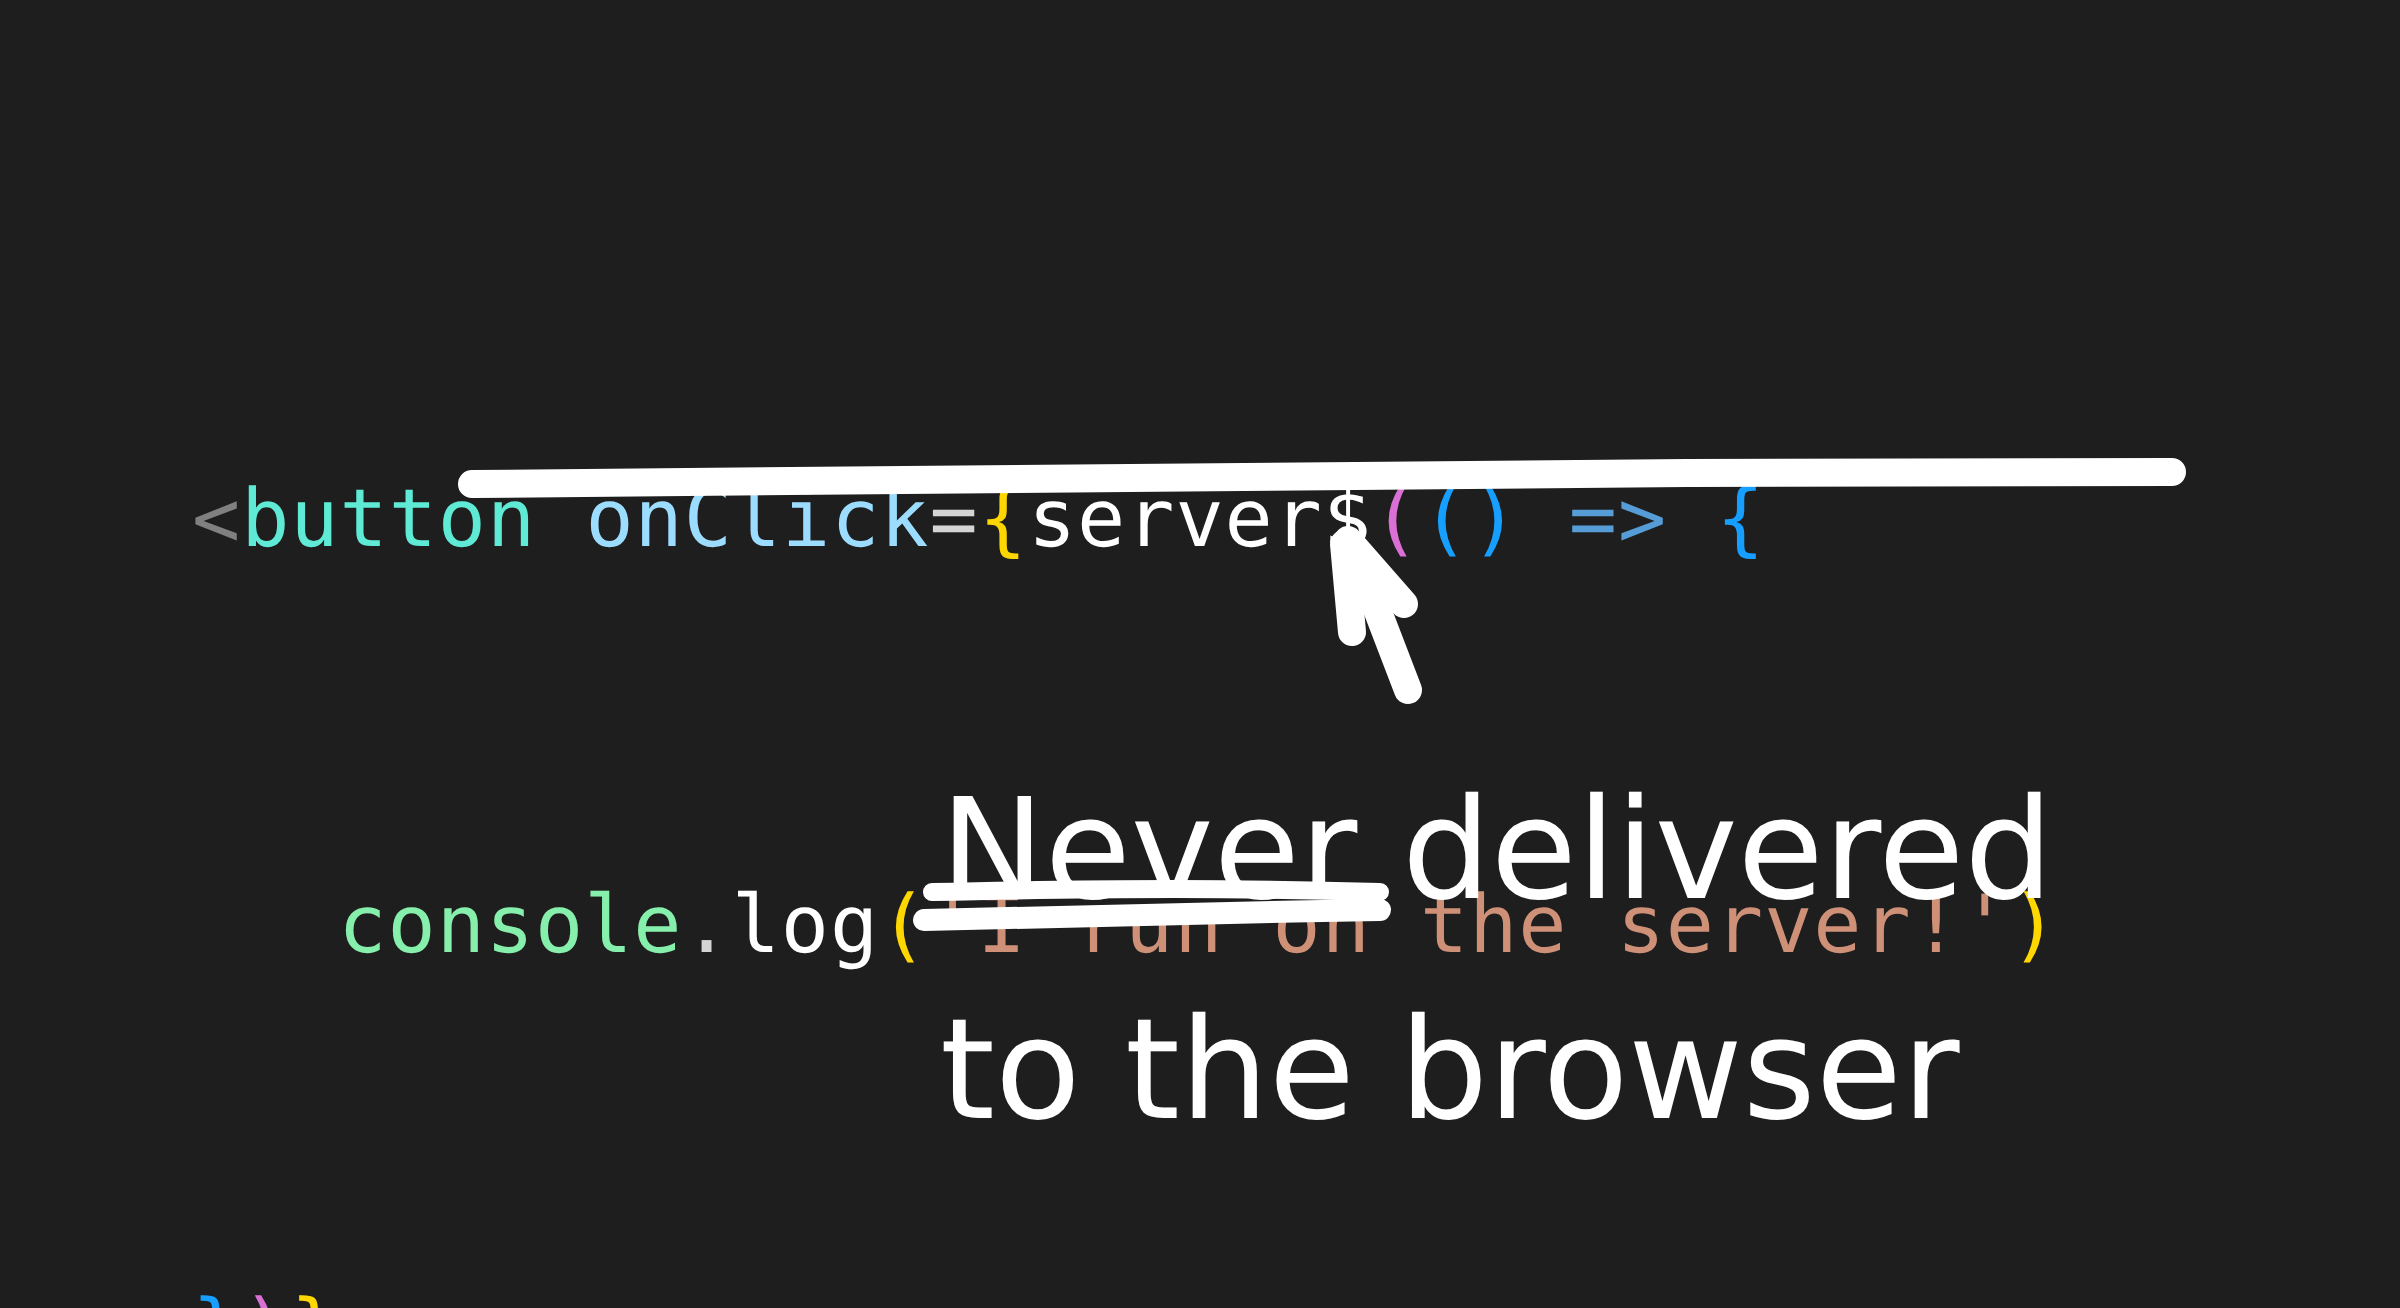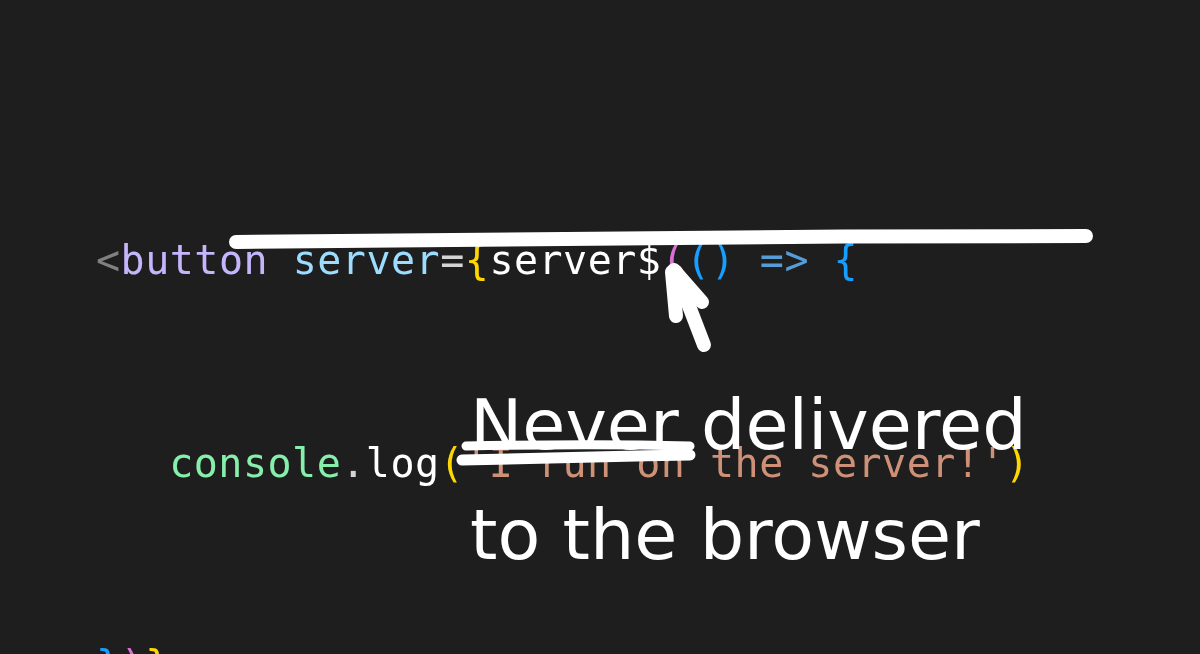--- a/index.html
+++ b/index.html
@@ -21,21 +21,21 @@
       left: 96px;
       top: 92px;
       font-family: "DejaVu Sans Mono", "Liberation Mono", monospace;
       font-size: 40px;
       line-height: 67.5px;
       white-space: pre;
       letter-spacing: 0.5px;
     }
     .line { height: 67.5px; display: block; }
     .punct { color: #808080; }
-    .tag { color: #c4b5fd; }
+    .tag { color: #5eead4; }
     .attr { color: #9cdcfe; }
     .op { color: #d4d4d4; }
     .brace-y { color: #ffd700; }
     .brace-p { color: #da70d6; }
     .brace-b { color: #179fff; }
     .fn { color: #ffffff; }
     .var { color: #86efac; margin-left: 24px; }
     .str { color: #ce9178; }
     .kw { color: #569cd6; }
     .annotation {
@@ -55,21 +55,21 @@
       width: 1200px; height: 654px;
       pointer-events: none;
     }
   </style>
 </head>
 <body>
 
 <div class="canvas">
 
   <div class="code">
-    <span class="line"><span class="punct">&lt;</span><span class="tag">button</span><span> </span><span class="attr">server</span><span class="op">=</span><span class="brace-y">{</span><span class="fn">server$</span><span class="brace-p">(</span><span class="brace-b">()</span><span class="kw"> =&gt; </span><span class="brace-b">{</span></span>
+    <span class="line"><span class="punct">&lt;</span><span class="tag">button</span><span> </span><span class="attr">onClick</span><span class="op">=</span><span class="brace-y">{</span><span class="fn">server$</span><span class="brace-p">(</span><span class="brace-b">()</span><span class="kw"> =&gt; </span><span class="brace-b">{</span></span>
     <span class="line"><span>  </span><span class="var">console</span><span class="op">.</span><span class="fn">log</span><span class="brace-y">(</span><span class="str">'I run on the server!'</span><span class="brace-y">)</span></span>
     <span class="line"><span class="brace-b">}</span><span class="brace-p">)</span><span class="brace-y">}</span><span class="punct">&gt;</span></span>
     
     
   </div>
 
   <svg class="overlay" viewBox="0 0 1200 654">
 
     <path d="M236 242 C 500 238, 800 236, 1086 236" stroke="#ffffff" stroke-width="14" stroke-linecap="round" fill="none"></path>
 

